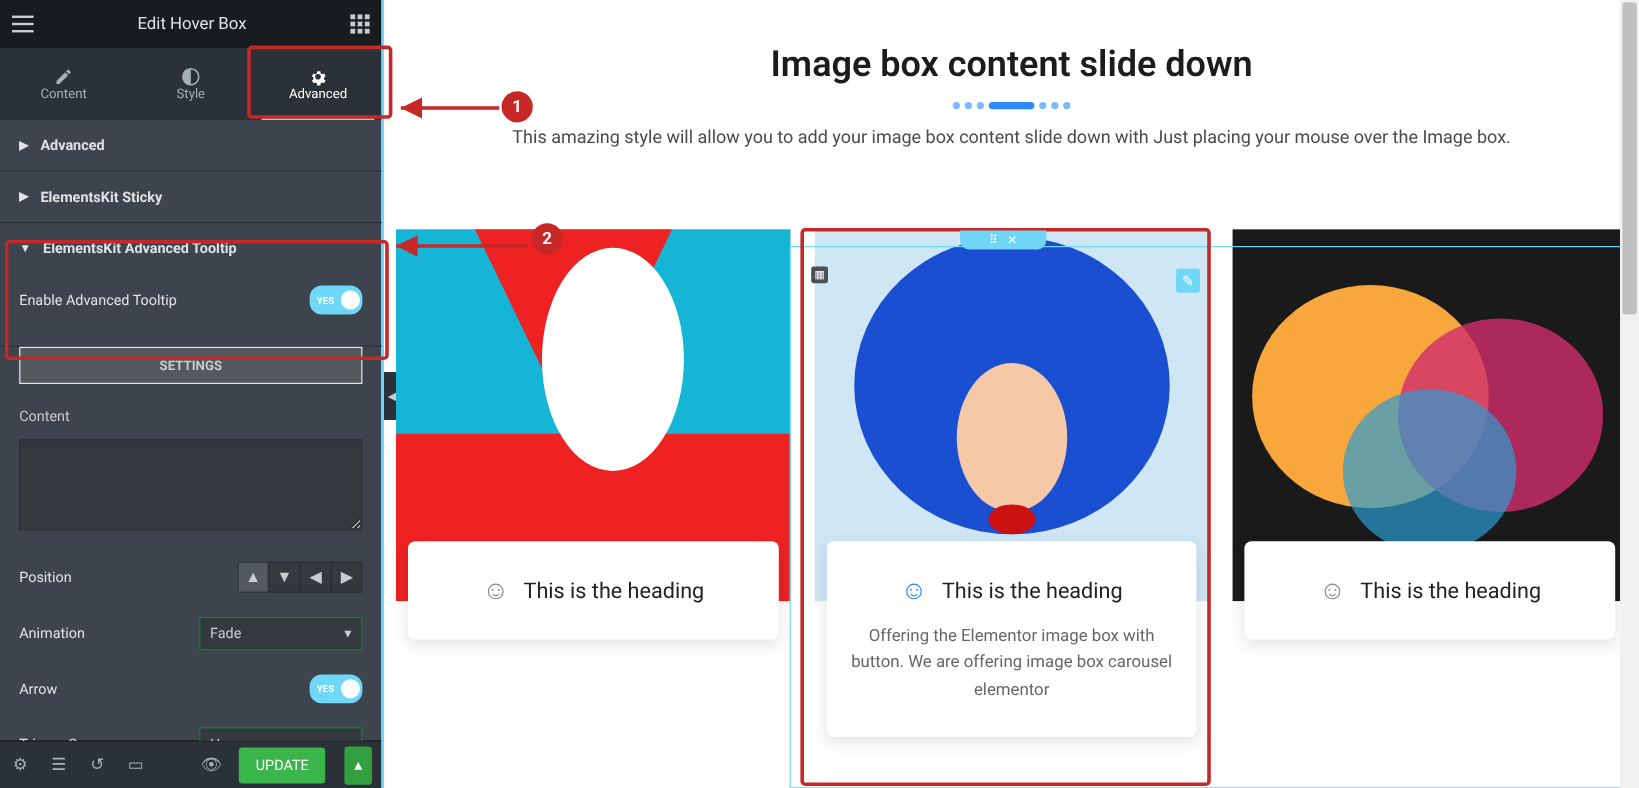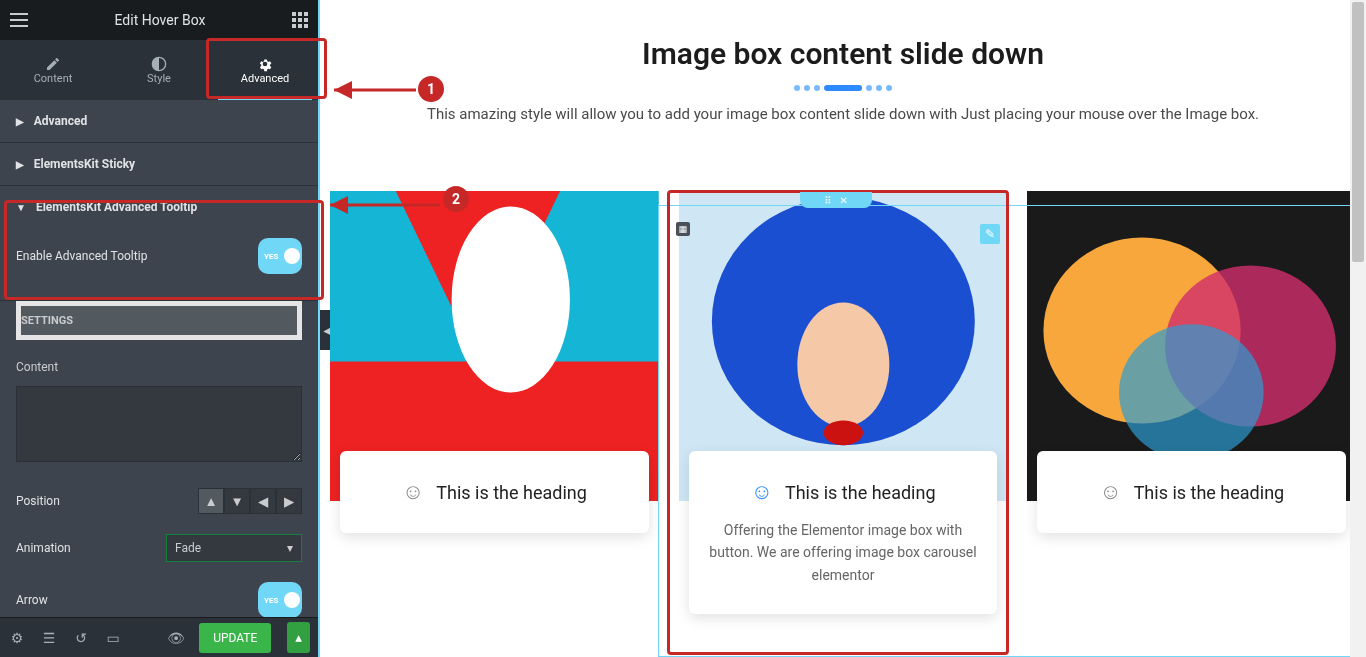--- a/index.html
+++ b/index.html
@@ -19,25 +19,25 @@
 .annot-arrow1{position:absolute;left:330px;top:80px;pointer-events:none}
 .annot-circ{width:26px;height:26px;border-radius:50%;background:#c62828;color:#fff;font-weight:bold;font-size:14px;display:flex;align-items:center;justify-content:center;position:absolute}
 .c1{left:418px;top:76px}
 .c2{left:443px;top:186px}
 .section-body{flex:1;overflow:auto;padding:0 0 16px 0}
 .accordion{border-bottom:1px solid #2b3138}
 .acc-head{display:flex;align-items:center;padding:14px 16px;font-size:12px;font-weight:bold;cursor:pointer}
 .caret{margin-right:10px;font-size:10px}
 .acc-body{padding:0 16px 16px}
 .row{display:flex;align-items:center;justify-content:space-between;font-size:12px;padding:10px 0}
-.toggle{width:44px;height:36px;border-radius:10px;background:#71d7f7;position:relative;cursor:pointer;display:flex;align-items:center}
+.toggle{width:44px;height:24px;border-radius:10px;background:#71d7f7;position:relative;cursor:pointer;display:flex;align-items:center}
 .toggle .knob{width:16px;height:16px;border-radius:50%;background:#fff;position:absolute;right:2px}
 .toggle .yes{font-size:8px;color:#fff;position:absolute;left:6px;font-weight:bold}
 .subtabs{display:flex;margin:0 16px 14px}
-.subtab{flex:1;background:#33393f;color:#c9cbce;font-size:11px;font-weight:bold;text-align:left;padding:8px 0;cursor:pointer;border:5px solid #e5e5e5}
+.subtab{flex:1;background:#33393f;color:#c9cbce;font-size:11px;font-weight:bold;text-align:center;padding:8px 0;cursor:pointer;border:1px solid #e5e5e5}
 .subtab-active{background:#52595f}
 .field-label{font-size:12px;color:#c9cbce;padding:6px 16px}
 .textarea{margin:6px 16px 12px;height:76px;background:#33393f;border:1px solid #2b3138;resize:both;color:#fff;padding:6px;font-size:12px;width:calc(100% - 32px)}
 .ctrl-row{display:flex;align-items:center;justify-content:space-between;padding:10px 16px;font-size:12px}
 .arrows-grp{display:flex}
 .arrows-grp button{width:26px;height:26px;background:#33393f;border:1px solid #2b3138;color:#c9cbce;cursor:pointer;display:flex;align-items:center;justify-content:center}
 .arrows-grp button.active{background:#52595f}
 .select{display:flex;align-items:flex-start;justify-content:space-between;background:#33393f;border:1px solid #15803d;padding:6px 8px;font-size:12px;color:#c9cbce;cursor:pointer;min-width:136px}
 .footer{height:40px;display:flex;align-items:center;background:#2b3138;border-top:1px solid #191c1f;padding:0 8px;gap:14px}
 .footer .ic{width:18px;height:18px;color:#a4afb7;display:flex;align-items:center;justify-content:center;cursor:pointer;font-size:14px}

